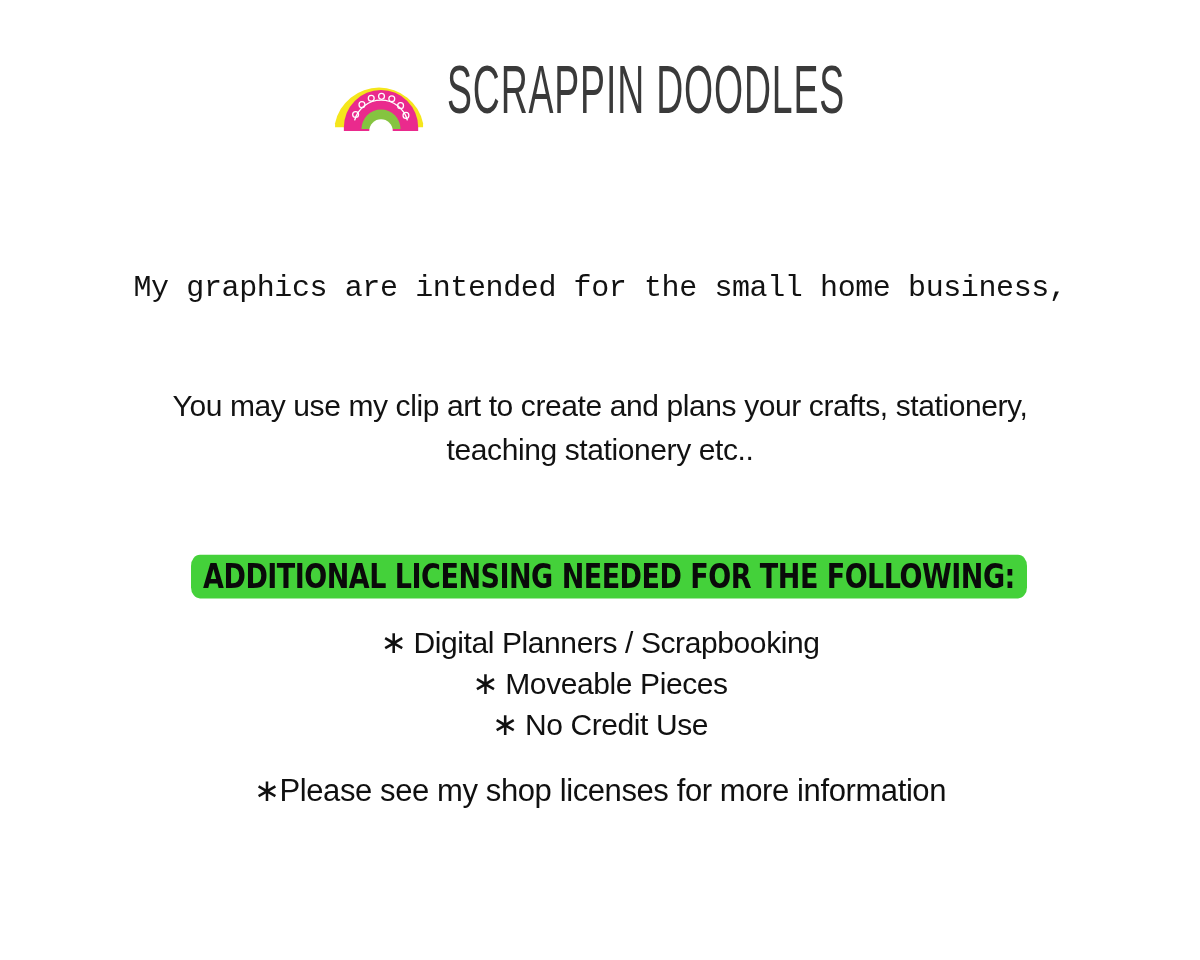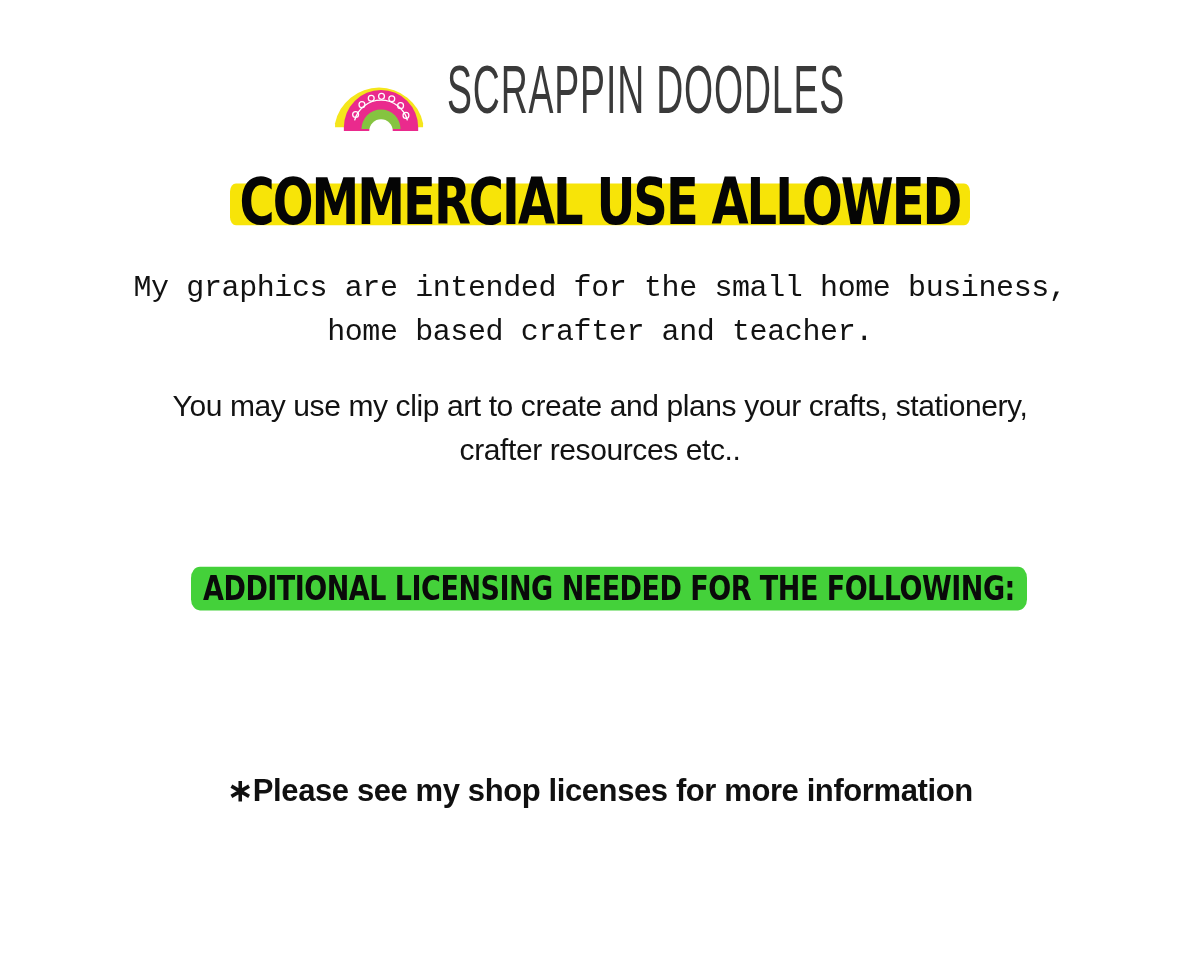--- a/index.html
+++ b/index.html
@@ -58,21 +58,21 @@
     border-radius:6px;
     z-index:-1;
   }
 
   
   .body-text{font-size:30px;line-height:44px;letter-spacing:-0.4px;color:#121212;}
   .para1{top:266px;font-family:Liberation Mono, monospace;}
   .para2{top:384px;}
 
   
-  .green-wrap{top:562px;height:52px;display:flex;justify-content:center;align-items:center;margin-left:18px;}
+  .green-wrap{top:550px;height:52px;display:flex;justify-content:center;align-items:center;margin-left:18px;}
   .green-headline{
     position:relative;display:inline-block;
     font-family:"DejaVu Sans", sans-serif;
     font-weight:bold;
     font-size:27px;
     letter-spacing:-0.5px;
     color:#0a0a0a;
     transform:scaleY(1.25);
     white-space:nowrap;
     z-index:0;
@@ -83,21 +83,21 @@
     border-radius:9px;
     z-index:-1;
   }
 
   
   .list{top:622px;list-style:none;font-size:30px;line-height:40px;letter-spacing:-0.4px;}
   .list li{white-space:nowrap;}
   .bullet{font-size:1.05em;margin-right:7px;}
 
   
-  .note{top:772px;font-size:31px;letter-spacing:-0.4px;font-weight:bold;}
+  .note{top:772px;font-size:31px;letter-spacing:-0.4px;}
 </style>
 </head>
 <body>
 
 <div class="page">
 
   <div class="section logo-row">
     <svg class="rainbow" viewBox="0 0 100 90" aria-hidden="true">
       <path d="M2 79 A46 46 0 0 1 92 79 L92 83 L2 83 Z" fill="#f5e61c"></path>
       <path d="M11 83 A38 38 0 0 1 87 83 L87 87 L11 87 Z" fill="#ea2a8d"></path>
@@ -108,40 +108,44 @@
       <circle cx="29.5" cy="60" r="3" fill="none" stroke="#ffffff" stroke-width="1.3"></circle>
       <circle cx="39" cy="53.5" r="3" fill="none" stroke="#ffffff" stroke-width="1.3"></circle>
       <circle cx="49.5" cy="51.5" r="3" fill="none" stroke="#ffffff" stroke-width="1.3"></circle>
       <circle cx="60" cy="54" r="3" fill="none" stroke="#ffffff" stroke-width="1.3"></circle>
       <circle cx="69" cy="61" r="3" fill="none" stroke="#ffffff" stroke-width="1.3"></circle>
       <circle cx="74.5" cy="71" r="3" fill="none" stroke="#ffffff" stroke-width="1.3"></circle>
     </svg>
     <div class="brand-name">SCRAPPIN DOODLES</div>
   </div>
 
-  <div class="section headline-wrap">
-    <div class="big-headline">
-      <span class="hl"></span>
-      <span>COMMERCIAL USE ALLOWED</span>
-    </div>
-  </div>
 
   <div class="section body-text para1">
     <div>My graphics are intended for the small home business,</div>
-    <div>home based crafter and teacher.</div>
   </div>
 
   <div class="section body-text para2">
     <div>You may use my clip art to create and plans your crafts, stationery,</div>
-    <div>crafter resources etc..</div>
+    <div>teaching stationery etc..</div>
   </div>
 
   <div class="section green-wrap">
     <div class="green-headline">
       <span class="hl"></span>
       <span>ADDITIONAL LICENSING NEEDED FOR THE FOLLOWING:</span>
     </div>
   </div>
 
+  <ul class="section list">
+    <li>
+      <span class="bullet">∗</span><span>Digital Planners / Scrapbooking</span>
+    </li>
+    <li>
+      <span class="bullet">∗</span><span>Moveable Pieces</span>
+    </li>
+    <li>
+      <span class="bullet">∗</span><span>No Credit Use</span>
+    </li>
+  </ul>
 
   <div class="section note">∗Please see my shop licenses for more information</div>
 
 </div>
 
 </body></html>

